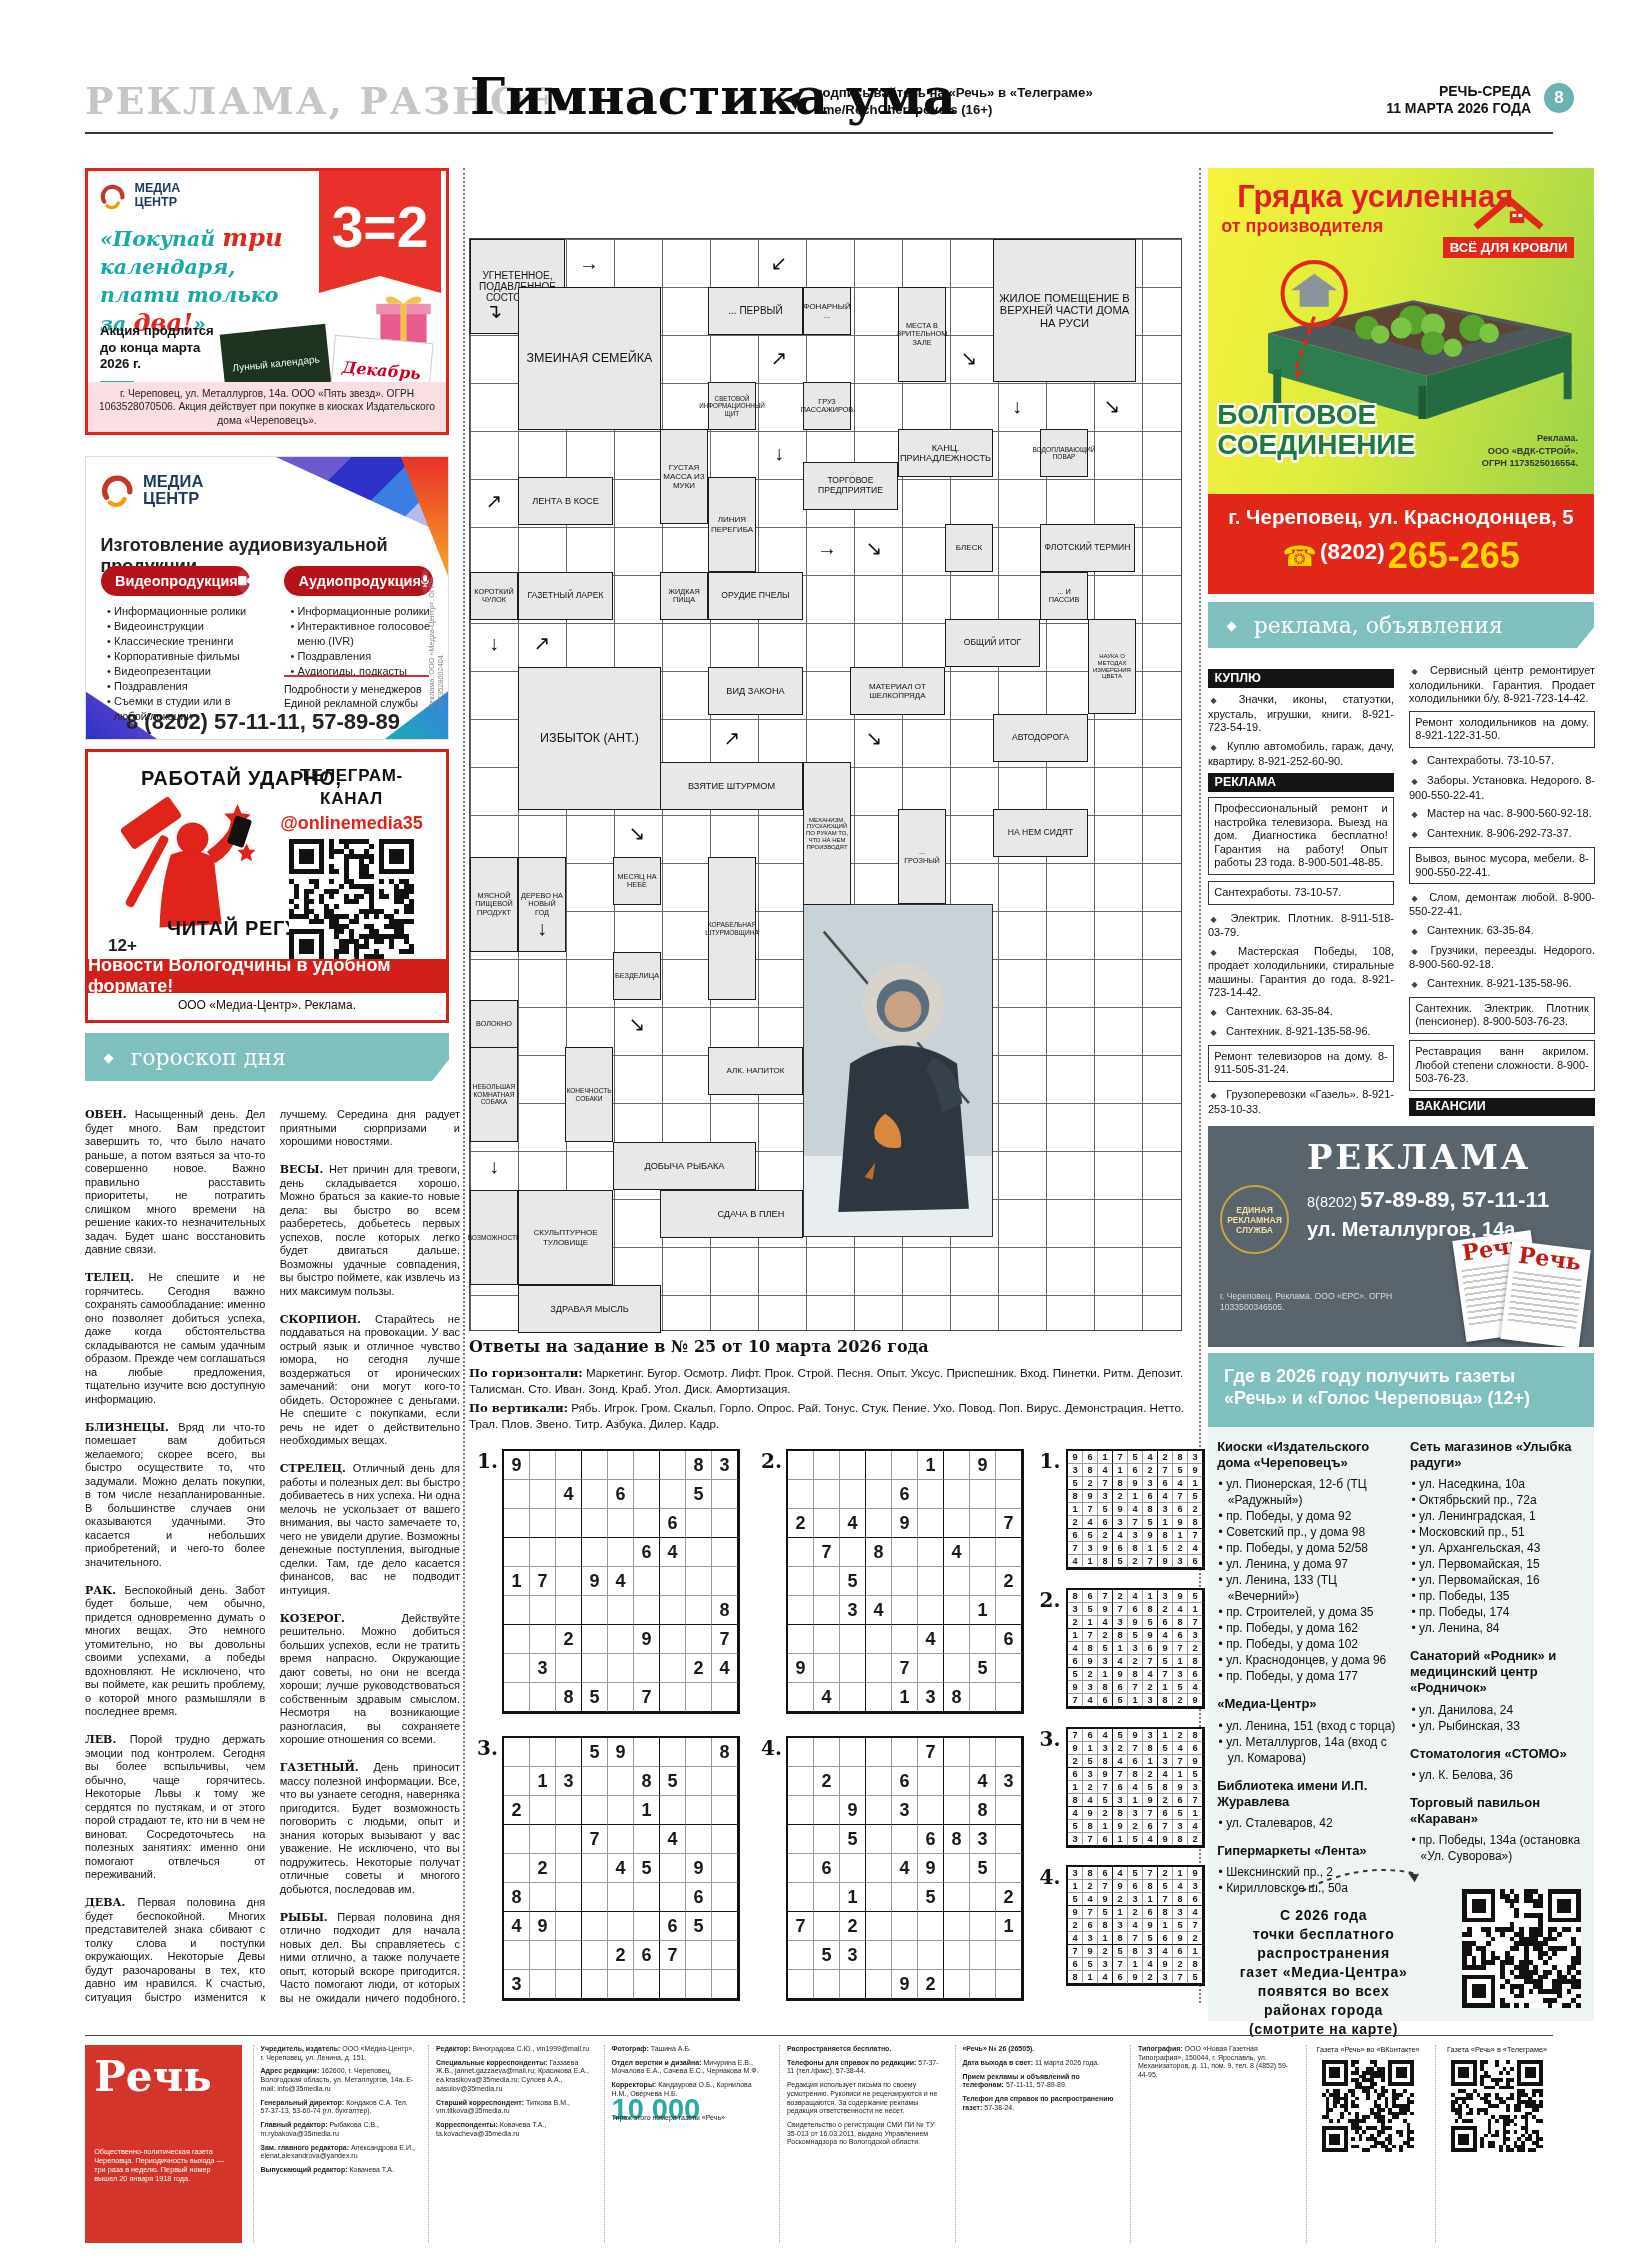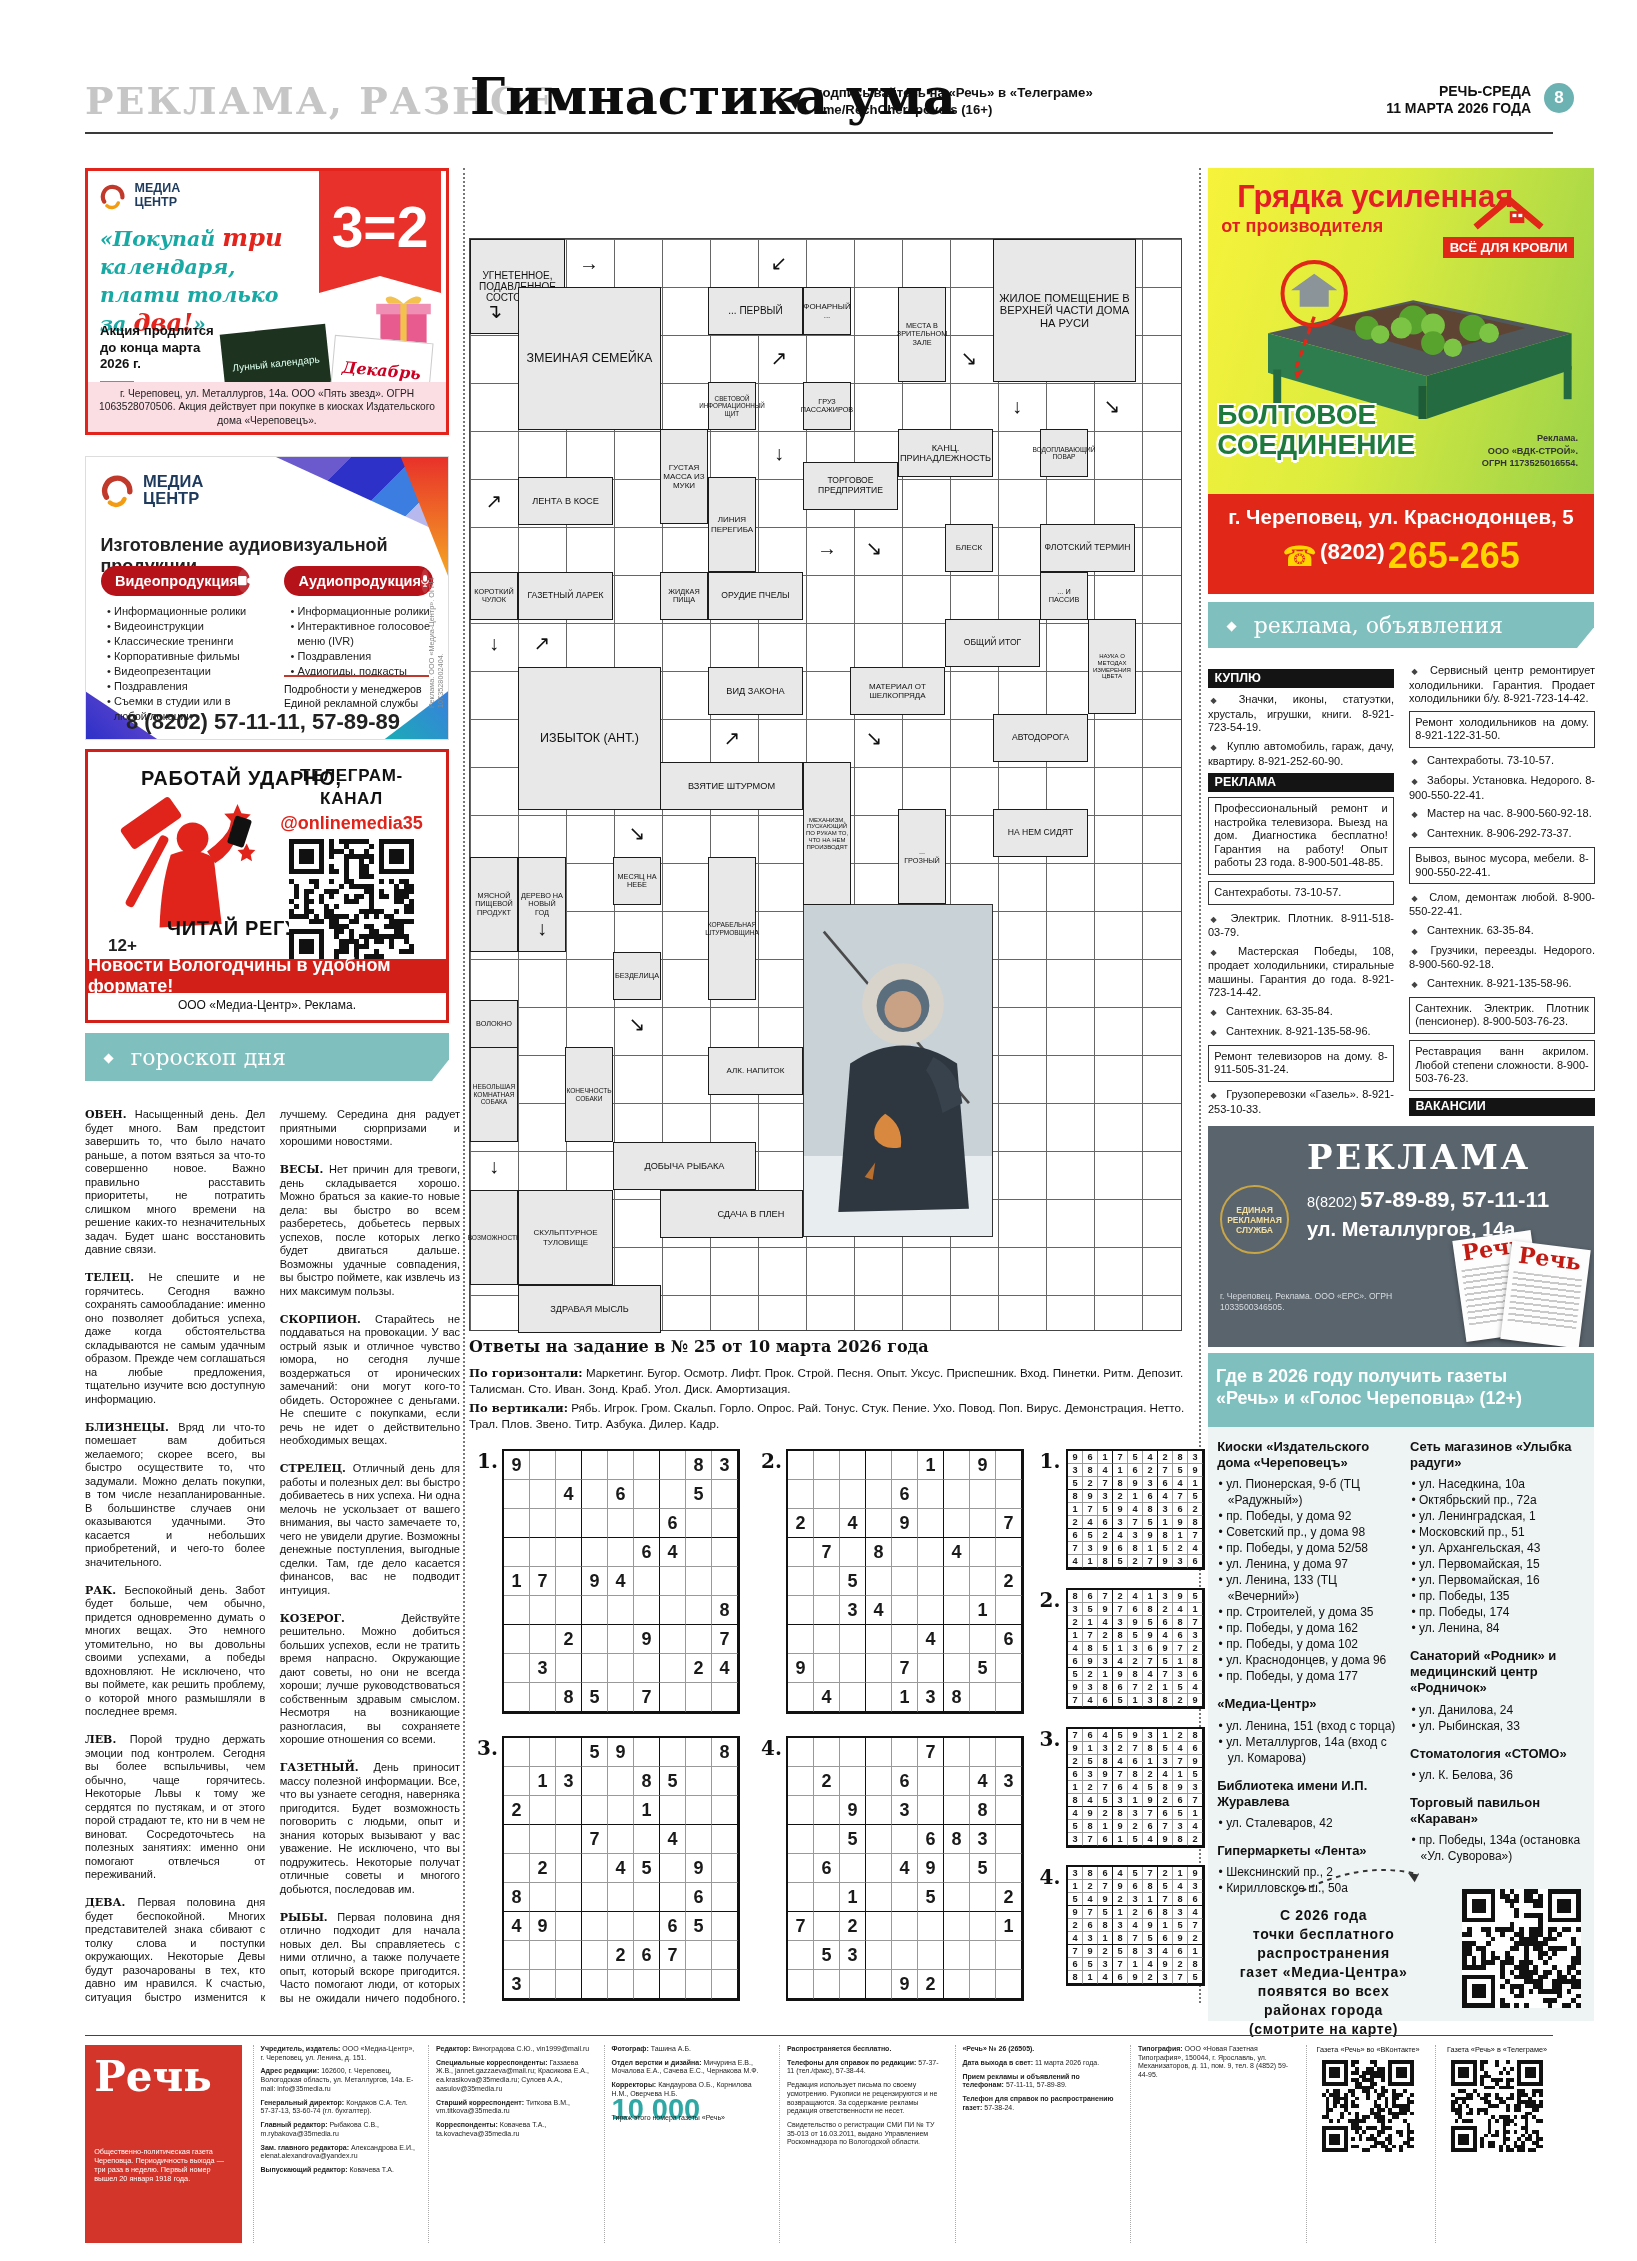--- a/index.html
+++ b/index.html
@@ -63,21 +63,21 @@
   .cl-col{font-size:11px;line-height:13.5px;}
   .cl-header{background:#141414;color:#fff;font-weight:bold;font-size:12.5px;padding:2.6px 6.6px;margin:5.3px 0;}
   .cl-item{margin:0 0 5.3px 0;text-align:justify;}
   .cl-item .dia{font-size:8px;color:#444;margin:0 9.2px 0 2.6px;}
   .cl-boxed{border:1.3px solid #333;padding:4px 5.3px;margin:0 0 6.6px 0;text-align:justify;}
   .ers{background:#5a646d;color:#fff;overflow:hidden;}
   .ers .badge{border:2.6px solid #c9a546;border-radius:50%;color:#f3dfa0;font-weight:bold;font-size:8.6px;text-align:center;display:flex;align-items:center;justify-content:center;line-height:10px;}
   .paper-thumb{background:#fdfdfd;box-shadow:0 2px 5.3px #0006;position:absolute;}
   .paper-thumb .mast{font-family:"DejaVu Serif",serif;font-weight:bold;color:#c21b14;font-size:22.4px;text-align:center;}
   .paper-thumb .fake{margin:4px 5.3px;height:calc(100% - 46px);background:repeating-linear-gradient(to bottom,#c9c9c9 0 2px,transparent 2px 6px);}
-  .pickup-hdr{background:#7fbfbe;color:#fff;font-weight:bold;font-size:18px;line-height:22.4px;padding:12px 0 0 8px;box-sizing:border-box;}
+  .pickup-hdr{background:#7fbfbe;color:#fff;font-weight:bold;font-size:18px;line-height:22.4px;padding:12px 0 0 16px;box-sizing:border-box;}
   .pickup-body{background:#eef3f3;}
   .pg-title{font-weight:bold;font-size:13px;line-height:16px;margin:12px 0 5.3px 0;}
   .pg-item{font-size:12px;line-height:16px;padding-left:10.6px;text-indent:-9.2px;}
   .pickup-note{font-weight:bold;font-size:14px;line-height:19px;text-align:center;letter-spacing:0.7px;}
   
   .footer{display:flex;gap:10.6px;}
   .f-logo{background:#d4352a;color:#fff;flex:0 0 139px;padding:6.6px 9.2px;}
   .f-logo .nm{font-family:"DejaVu Serif",serif;font-weight:bold;font-size:42px;}
   .f-logo .sub{font-size:7.3px;line-height:9.2px;margin-top:46px;}
   .f-col{flex:1 1 0;font-size:7px;line-height:8.6px;color:#222;border-left:0.7px dotted #aaa;padding-left:6.6px;}
@@ -1359,21 +1359,21 @@
     </div>
   </div>
 
   <div class="abs pickup-hdr" style="left:1208px;top:1353px;width:386px;height:74px;">
     <div>Где в 2026 году получить газеты</div>
     <div>«Речь» и «Голос Череповца» (12+)</div>
   </div>
   <div class="abs pickup-body" style="left:1208px;top:1427px;width:386px;height:594px;">
     <div class="abs" id="pickup-left" style="left:9.2px;top:0;width:184px;">
         <div class="pg-title">Киоски «Издательского дома «Череповецъ»</div>
-        <div class="pg-item">• ул. Пионерская, 9-б (ТЦ «Радужный»)</div>
+        <div class="pg-item">• ул. Пионерская, 12-б (ТЦ «Радужный»)</div>
         <div class="pg-item">• пр. Победы, у дома 92</div>
         <div class="pg-item">• Советский пр., у дома 98</div>
         <div class="pg-item">• пр. Победы, у дома 52/58</div>
         <div class="pg-item">• ул. Ленина, у дома 97</div>
         <div class="pg-item">• ул. Ленина, 133 (ТЦ «Вечерний»)</div>
         <div class="pg-item">• пр. Строителей, у дома 35</div>
         <div class="pg-item">• пр. Победы, у дома 162</div>
         <div class="pg-item">• пр. Победы, у дома 102</div>
         <div class="pg-item">• ул. Краснодонцев, у дома 96</div>
         <div class="pg-item">• пр. Победы, у дома 177</div>

